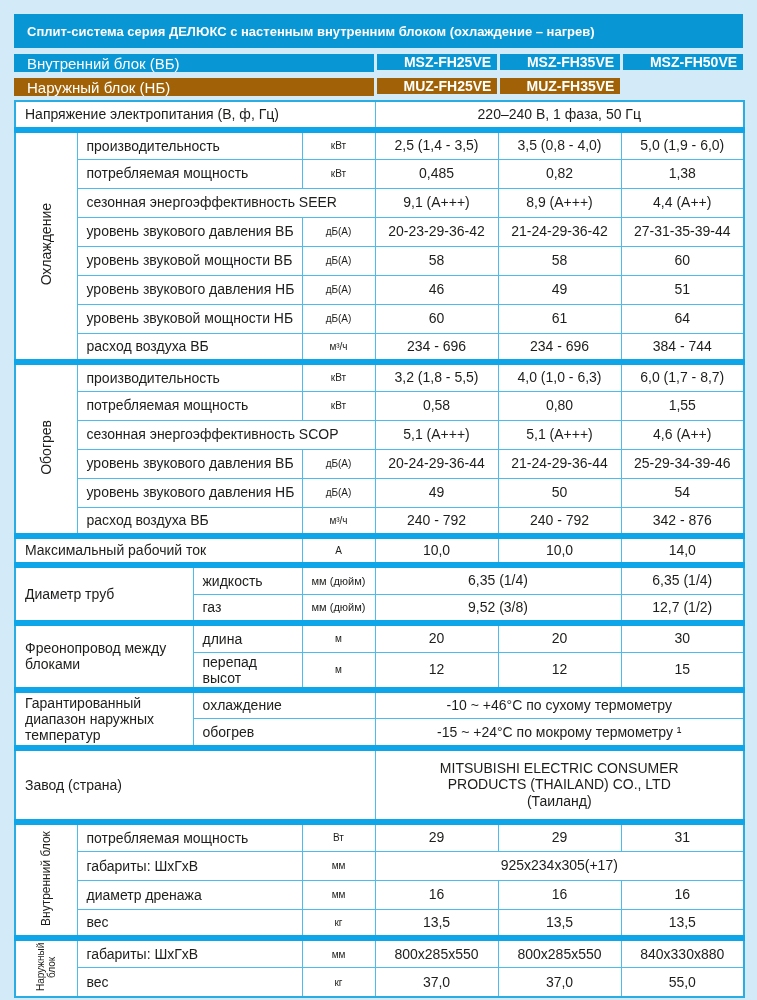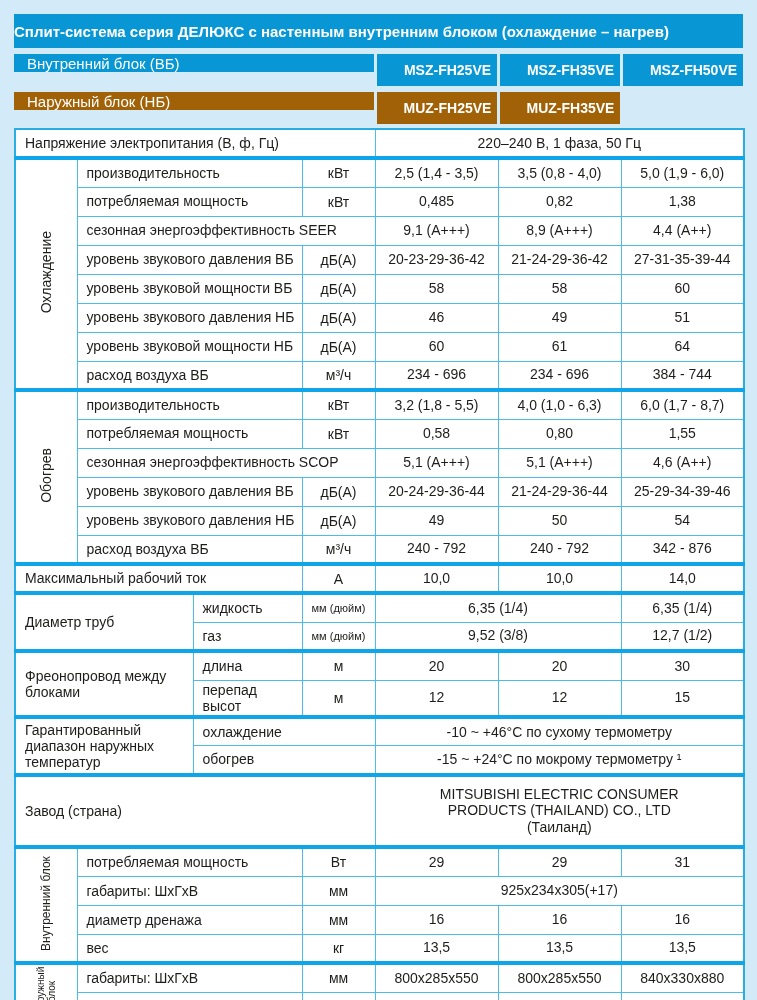--- a/index.html
+++ b/index.html
@@ -9,52 +9,52 @@
     background:#d3eaf8;
     padding:14px;
     font-family:"Liberation Sans", sans-serif;
     color:#1d1d1b;
   }
   .page { width:729px; }
 
   .title-bar {
     height:34px; background:#0897d4; color:#fff;
     display:flex; align-items:center;
-    font-size:15px; font-weight:bold;
+    padding-left:13px; font-size:13px; font-weight:bold;
   }
   .hdr-row {
     display:grid; grid-template-columns:360px 120px 120px 120px;
     gap:3px; margin-top:6px;
   }
   .hdr-label {
     background:#0897d4; color:#fff; height:18px;
     display:flex; align-items:center; padding-left:13px; font-size:15px;
   }
   .hdr-model {
-    background:#0897d4; color:#fff; height:32px;
+    background:#0897d4; color:#fff; height:16px;
     display:flex; align-items:center; justify-content:center;
     font-weight:bold; font-size:14px;padding-left:21px;
   }
   .hdr-row.outdoor .hdr-label, .hdr-row.outdoor .hdr-model { background:#a16207; }
 
   table.spec {
     margin-top:4px; width:729px;
     border-collapse:collapse; table-layout:fixed;
     background:#fff; border:2px solid #2aade3;
   }
   .spec tr { height:29px; }
   .spec tr.h2 { height:58px; }
   .spec td {
     border:1px solid #4cbcec;
     font-size:14px; vertical-align:middle;
     overflow:hidden;
   }
-  .spec tr.sect td { border-top:4px solid #0ea5e9; }
+  .spec tr.sect td { border-top:6px solid #0ea5e9; }
   td.label, td.param, td.sub { text-align:left; padding:1px 6px 1px 9px; line-height:1.15; }
-  td.unit { text-align:center; font-size:14px; padding:1px 1px; }
+  td.unit { text-align:center; font-size:10px; padding:1px 1px; }
   td.unit.small { font-size:11px; }
   td.val { text-align:center; padding:1px 3px; line-height:1.2; }
   td.val.wrap { padding:9px 42px; }
   td.vert { text-align:center; vertical-align:middle; padding:0; }
   td.vert span {
     display:inline-block;
     writing-mode:vertical-rl;
     transform:rotate(180deg);
     font-size:14px; line-height:1.1;
     white-space:normal;

